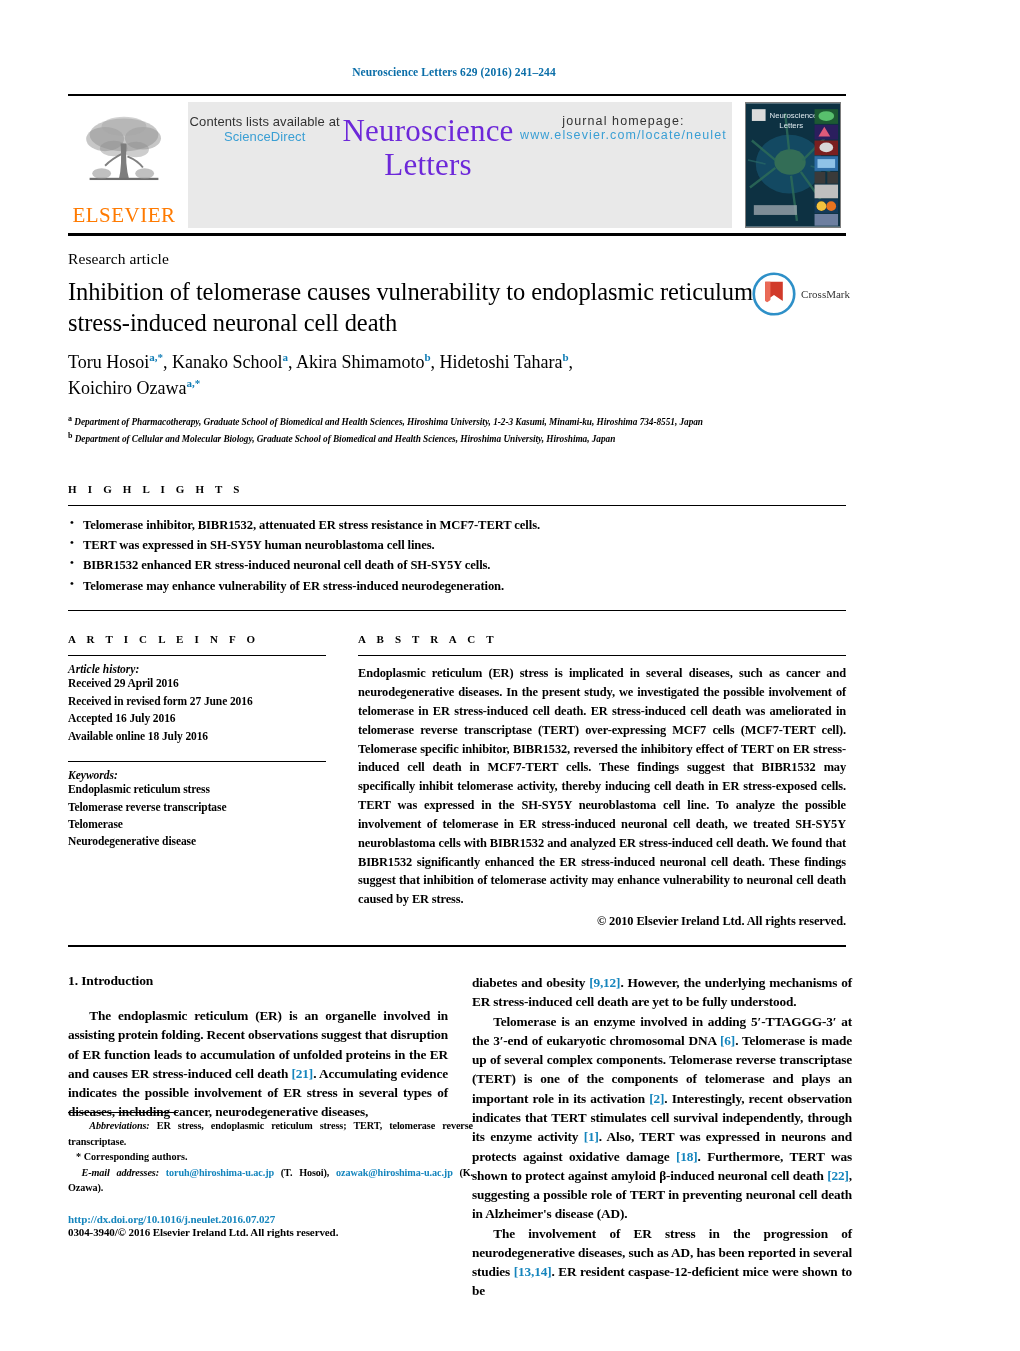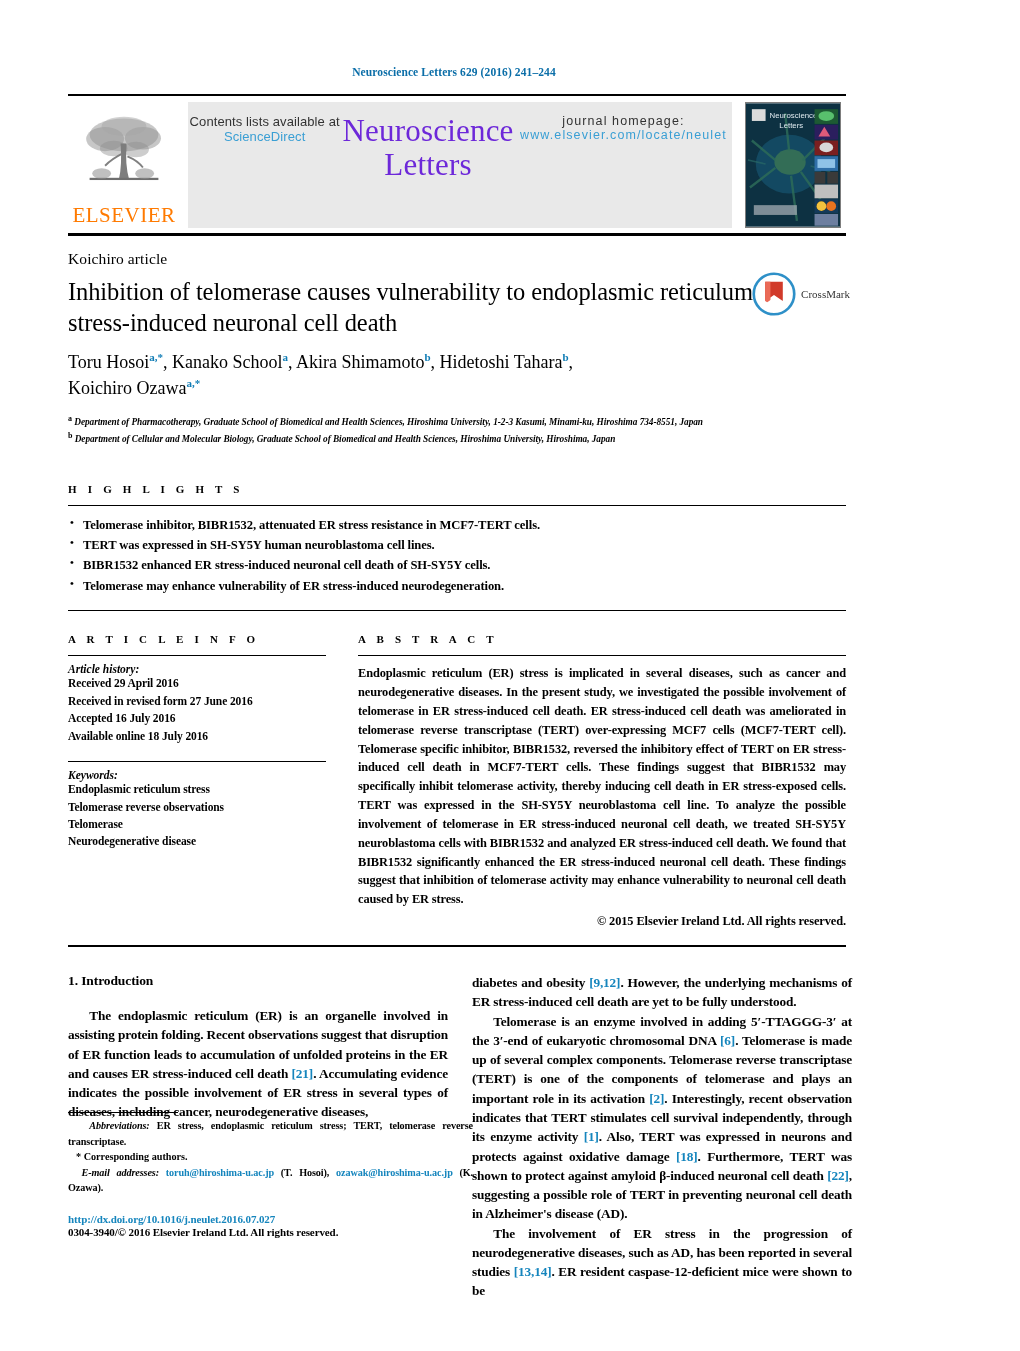--- a/index.html
+++ b/index.html
@@ -313,21 +313,21 @@
           <ellipse cx="77" cy="105" rx="5" ry="5" fill="#f2c23e"></ellipse>
           <ellipse cx="87" cy="105" rx="5" ry="5" fill="#e8731f"></ellipse>
           <rect x="70" y="113" width="24" height="12" fill="#6d7fa0"></rect>
         </g>
         <rect x="8" y="104" width="44" height="10" fill="#9aa5ad" opacity=".8"></rect>
       </svg>
     </div>
   </div>
 
   <div class="article-head">
-    <div class="research-article">Koichiro article</div>
+    <div class="research-article">Research article</div>
     <h1 class="paper-title">Inhibition of telomerase causes vulnerability to endoplasmic reticulum stress-induced neuronal cell death</h1>
 
     <div class="authors">
       <span>Toru Hosoi</span><sup>a,*</sup><span>, Kanako School</span><sup>a</sup><span>, Akira Shimamoto</span><sup>b</sup><span>, Hidetoshi Tahara</span><sup>b</sup><span>,</span><br>
       <span>Koichiro Ozawa</span><sup>a,*</sup>
     </div>
 
     <div class="affil">
       <sup>a</sup> <span>Department of Pharmacotherapy, Graduate School of Biomedical and Health Sciences, Hiroshima University, 1-2-3 Kasumi, Minami-ku, Hiroshima 734-8551, Japan</span>
     </div>
@@ -365,31 +365,31 @@
       <div class="info-rule">
         <div class="info-sub">Article history:</div>
         <div class="info-line">Received 29 April 2016</div>
         <div class="info-line">Received in revised form 27 June 2016</div>
         <div class="info-line">Accepted 16 July 2016</div>
         <div class="info-line">Available online 18 July 2016</div>
       </div>
       <div class="kw-block">
         <div class="info-sub">Keywords:</div>
         <div class="info-line">Endoplasmic reticulum stress</div>
-        <div class="info-line">Telomerase reverse observations</div>
+        <div class="info-line">Telomerase reverse transcriptase</div>
         <div class="info-line">Telomerase</div>
         <div class="info-line">Neurodegenerative disease</div>
       </div>
     </div>
 
     <div class="col-abs">
       <div class="section-label">A B S T R A C T</div>
       <div class="abs-rule">
         <div class="abs-body">Endoplasmic reticulum (ER) stress is implicated in several diseases, such as cancer and neurodegenerative diseases. In the present study, we investigated the possible involvement of telomerase in ER stress-induced cell death. ER stress-induced cell death was ameliorated in telomerase reverse transcriptase (TERT) over-expressing MCF7 cells (MCF7-TERT cell). Telomerase specific inhibitor, BIBR1532, reversed the inhibitory effect of TERT on ER stress-induced cell death in MCF7-TERT cells. These findings suggest that BIBR1532 may specifically inhibit telomerase activity, thereby inducing cell death in ER stress-exposed cells. TERT was expressed in the SH-SY5Y neuroblastoma cell line. To analyze the possible involvement of telomerase in ER stress-induced neuronal cell death, we treated SH-SY5Y neuroblastoma cells with BIBR1532 and analyzed ER stress-induced cell death. We found that BIBR1532 significantly enhanced the ER stress-induced neuronal cell death. These findings suggest that inhibition of telomerase activity may enhance vulnerability to neuronal cell death caused by ER stress.</div>
-        <div class="abs-copy">© 2015 Elsevier Ireland Ltd. All rights reserved.</div>
+        <div class="abs-copy">© 2010 Elsevier Ireland Ltd. All rights reserved.</div>
       </div>
     </div>
   </div>
 
   <div class="big-rule"></div>
 
   <div class="body-cols">
 
     <div class="bcol">
       <div class="sec-head">1.  Introduction</div>

